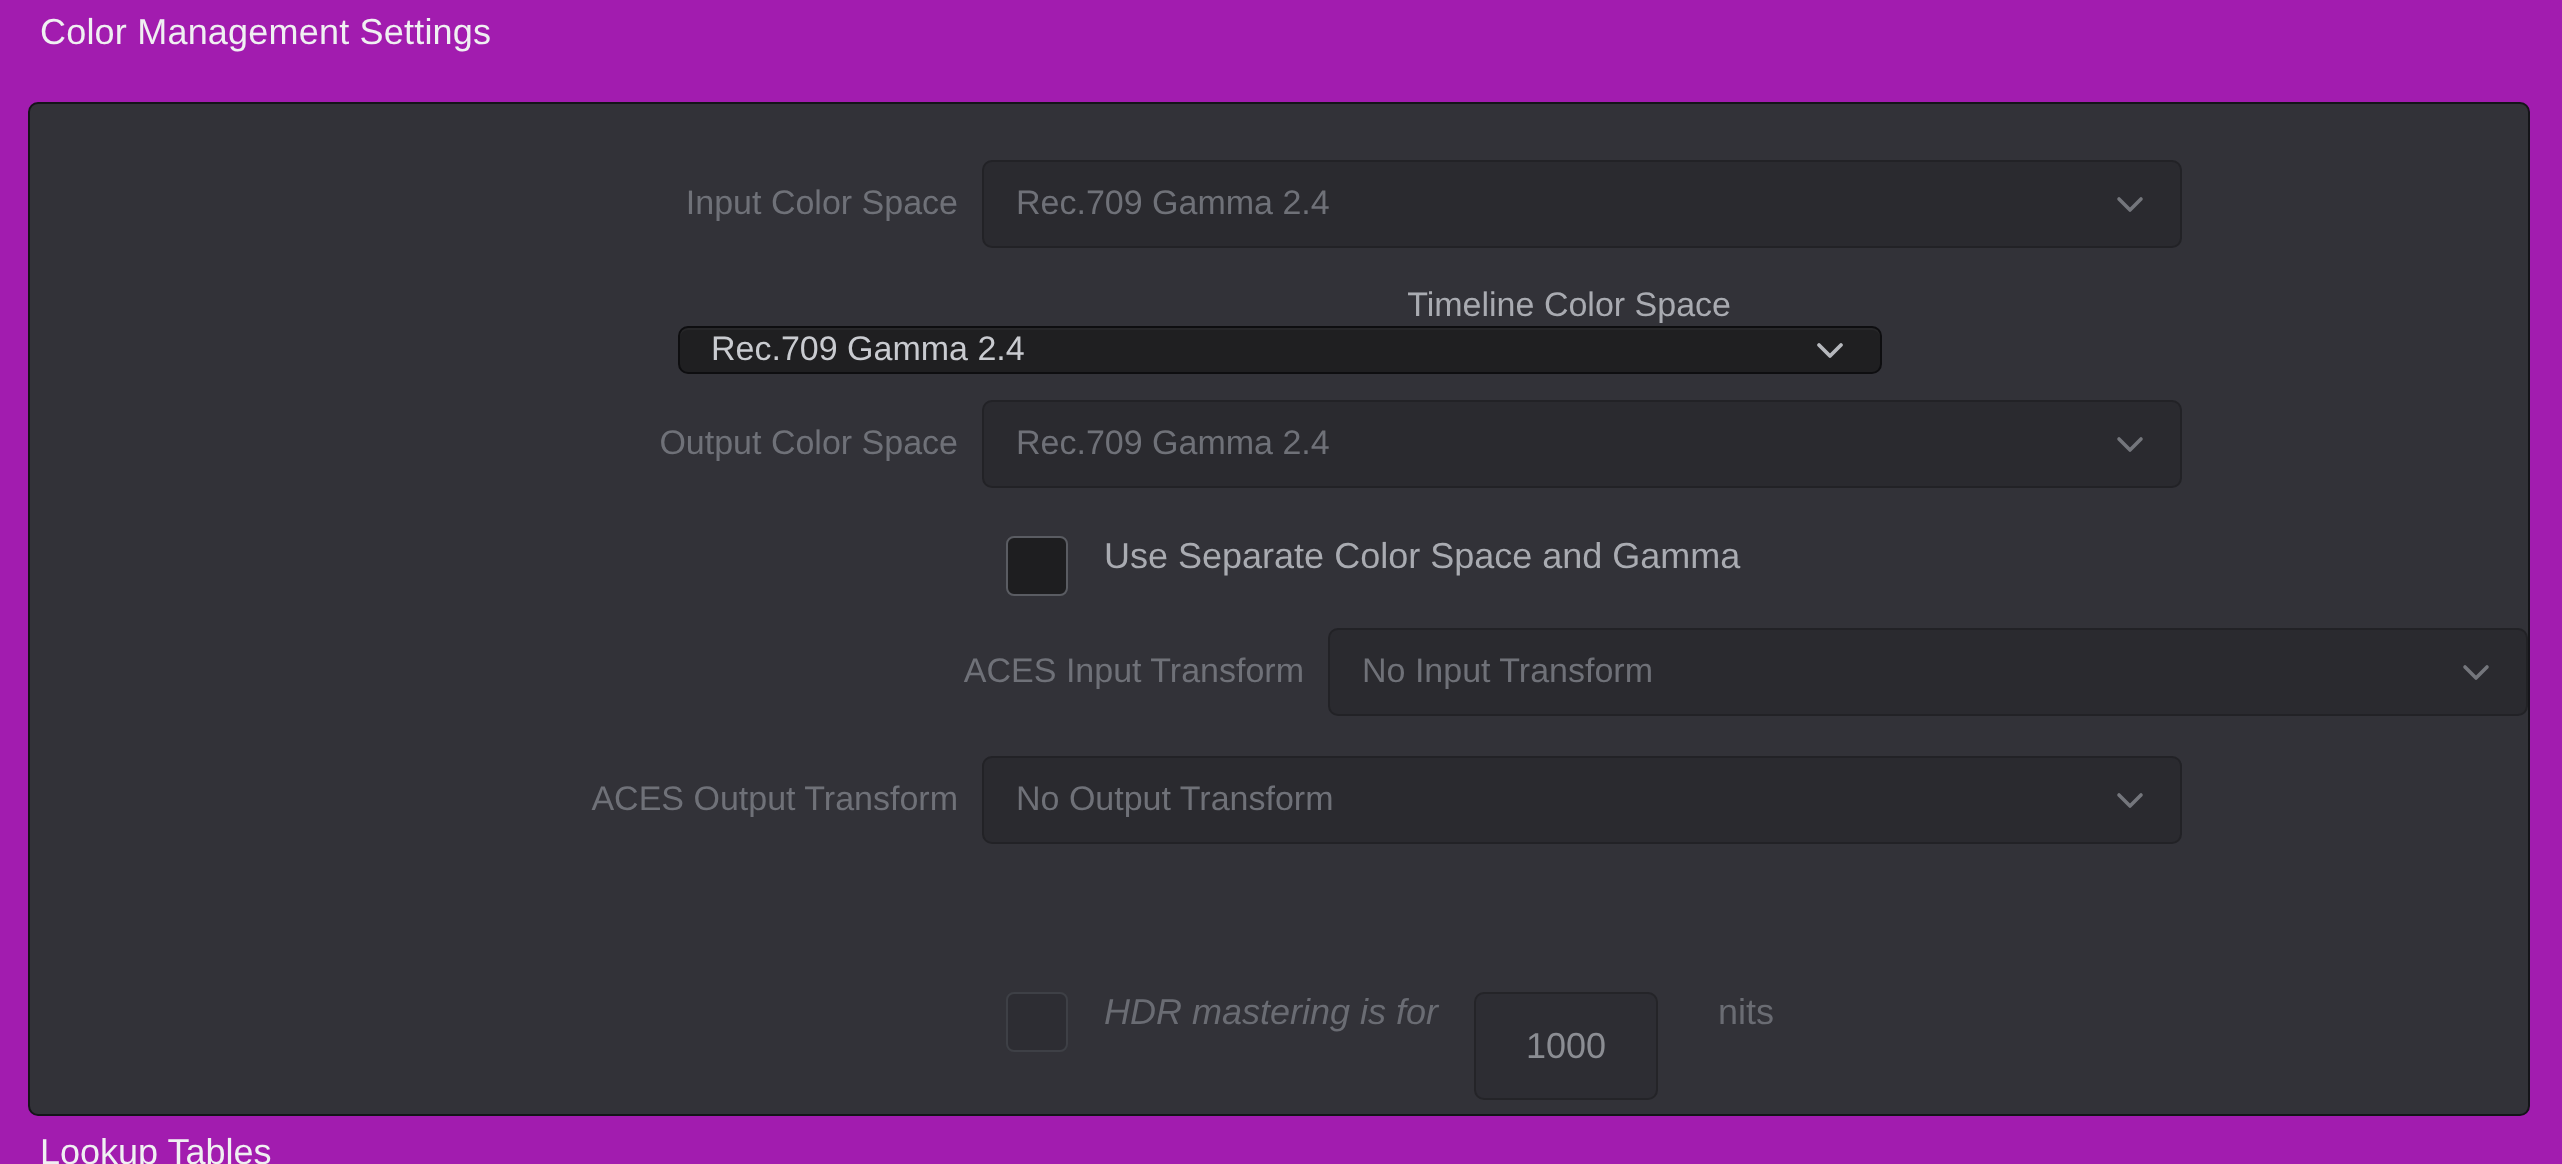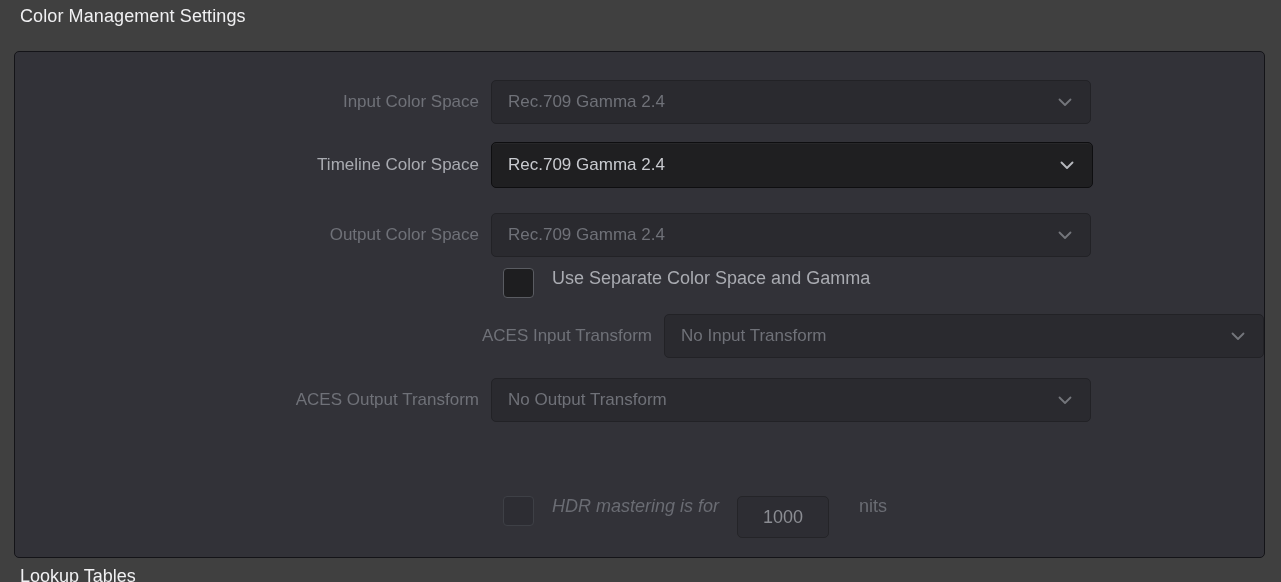--- a/index.html
+++ b/index.html
@@ -12,21 +12,21 @@
     height: 582px;
     overflow: hidden;
     font-family: "Liberation Sans", sans-serif;
     -webkit-font-smoothing: antialiased;
   }
 
   .screen {
     position: relative;
     width: 1281px;
     height: 582px;
-    background: #404040;
+    background: #a21caf;
   }
 
   
   .section-title {
     position: absolute;
     left: 20px;
     top: 6px;
     font-size: 18px;
     color: #f0f0f2;
     letter-spacing: 0.1px;
@@ -137,21 +137,21 @@
     margin-left: 18px;
     font-size: 18px;
     color: #a9abb1;
     white-space: nowrap;
   }
   .check-label.disabled { color: #6a6c73; font-style: italic; }
 
   
   .num-field {
     width: 92px;
-    height: 42px;
+    height: 54px;
     margin-left: 18px;
     background: #2d2d33;
     border: 1px solid #242428;
     border-radius: 5px;
     box-sizing: border-box;
     display: flex;
     align-items: center;
     justify-content: center;
     font-size: 18px;
     color: #8b8d93;
@@ -187,33 +187,33 @@
       <div class="dropdown">
         <span class="value">Rec.709 Gamma 2.4</span>
         <span class="chev">
           <svg viewBox="0 0 18 18" width="18" height="18" fill="none">
               <path d="M3.5 6.5 L9 12 L14.5 6.5" stroke-width="1.8" stroke-linecap="round" stroke-linejoin="round"></path>
             </svg>
         </span>
       </div>
     </div>
 
-    <div class="row" style="top:91px;">
+    <div class="row" style="top:91px;flex-direction:column;">
       <div class="field-label">Timeline Color Space</div>
       <div class="dropdown active">
         <span class="value">Rec.709 Gamma 2.4</span>
         <span class="chev">
           <svg viewBox="0 0 18 18" width="18" height="18" fill="none">
               <path d="M3.5 6.5 L9 12 L14.5 6.5" stroke-width="1.9" stroke-linecap="round" stroke-linejoin="round"></path>
             </svg>
         </span>
       </div>
     </div>
 
-    <div class="row" style="top:161px;align-items:center;">
+    <div class="row" style="top:148px;align-items:center;">
       <div class="field-label disabled">Output Color Space</div>
       <div class="dropdown">
         <span class="value">Rec.709 Gamma 2.4</span>
         <span class="chev">
           <svg viewBox="0 0 18 18" width="18" height="18" fill="none">
               <path d="M3.5 6.5 L9 12 L14.5 6.5" stroke-width="1.8" stroke-linecap="round" stroke-linejoin="round"></path>
             </svg>
         </span>
       </div>
     </div>

